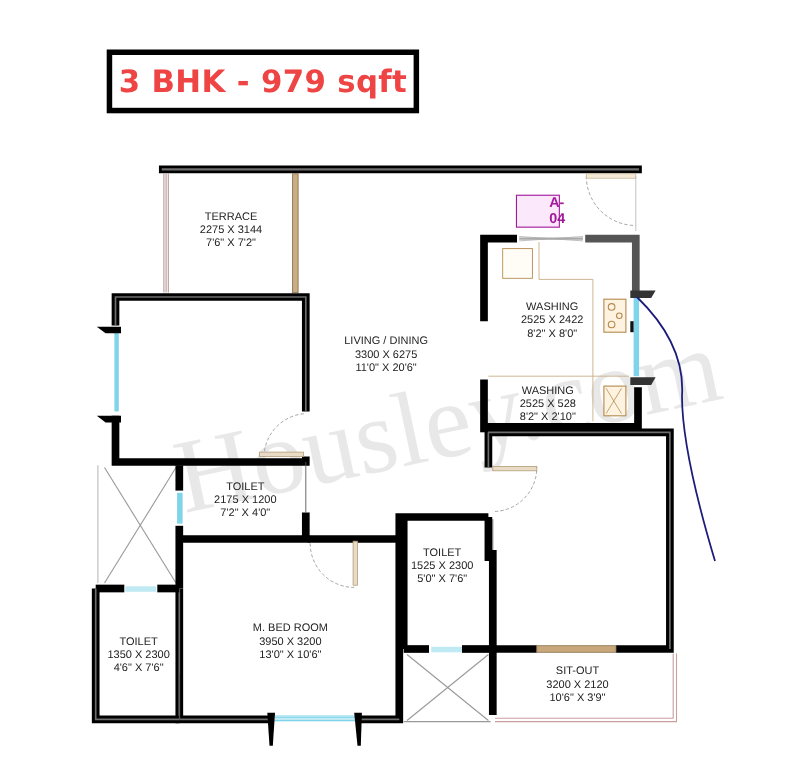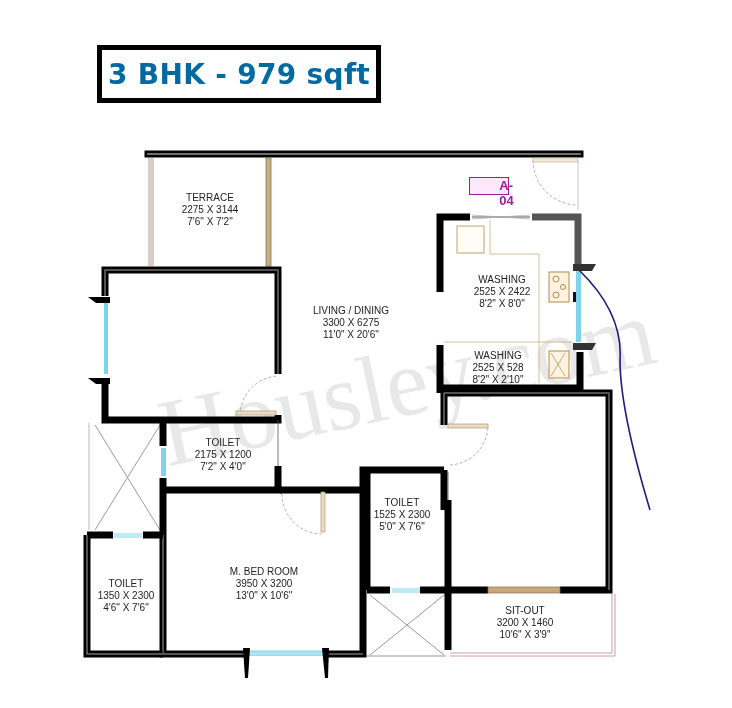--- a/index.html
+++ b/index.html
@@ -2,24 +2,24 @@
 <html><head>
 <meta charset="utf-8">
 <style>
   html, body { margin: 0; padding: 0; background: #ffffff; }
   body { width: 732px; height: 708px; position: relative; overflow: hidden; font-family: "Liberation Sans", sans-serif; }
   .title-box {
     position: absolute; left: 97px; top: 45px; width: 284px; height: 58px;
     border: 5px solid #000; box-sizing: border-box; background: #fff;
     display: flex; align-items: center; justify-content: center;
   }
-  .title-text { font-family: "DejaVu Sans", sans-serif; font-weight: bold; font-size: 28px; color: #0369a1; letter-spacing: 0.3px; }
+  .title-text { font-family: "DejaVu Sans", sans-serif; font-weight: bold; font-size: 28px; color: #ef4444; letter-spacing: 0.3px; }
   svg.plan { position: absolute; left: 0; top: 0; }
   .watermark { font-family: "Liberation Serif", serif; font-size: 96px; fill: #d6d6d6; opacity: 0.55; }
-  .unit-tag-box { position: absolute; left: 469px; top: 177px; width: 40px; height: 18px; border: 1.5px solid #a11a9b; box-sizing: border-box; background: #fbe8fa; display:flex; align-items:flex-start; justify-content:center;padding-left:35px; }
+  .unit-tag-box { position: absolute; left: 469px; top: 177px; width: 40px; height: 30px; border: 1.5px solid #a11a9b; box-sizing: border-box; background: #fbe8fa; display:flex; align-items:flex-end; justify-content:center;padding-left:35px; }
   .unit-tag-text { font-family: "Liberation Sans", sans-serif; font-weight: bold; font-size: 13px; color: #a11a9b; }
   .labels { position: absolute; left: 0; top: 0; width: 624px; height: 708px; pointer-events: none; }
   .room { position: absolute; text-align: center; font-size: 10px; line-height: 12px; color: #222; transform: translateX(-50%); white-space: nowrap; }
 </style>
 </head>
 <body>
 
 <div class="title-box">
   <span class="title-text">3 BHK - 979 sqft</span>
 </div>
@@ -232,16 +232,16 @@
     <div>3950 X 3200</div>
     <div>13'0" X 10'6"</div>
   </div>
   <div class="room" style="left:126px; top:578px;">
     <div>TOILET</div>
     <div>1350 X 2300</div>
     <div>4'6" X 7'6"</div>
   </div>
   <div class="room" style="left:525px; top:605px;">
     <div>SIT-OUT</div>
-    <div>3200 X 1460</div>
+    <div>3200 X 2120</div>
     <div>10'6" X 3'9"</div>
   </div>
 </div>
 
 </body></html>

